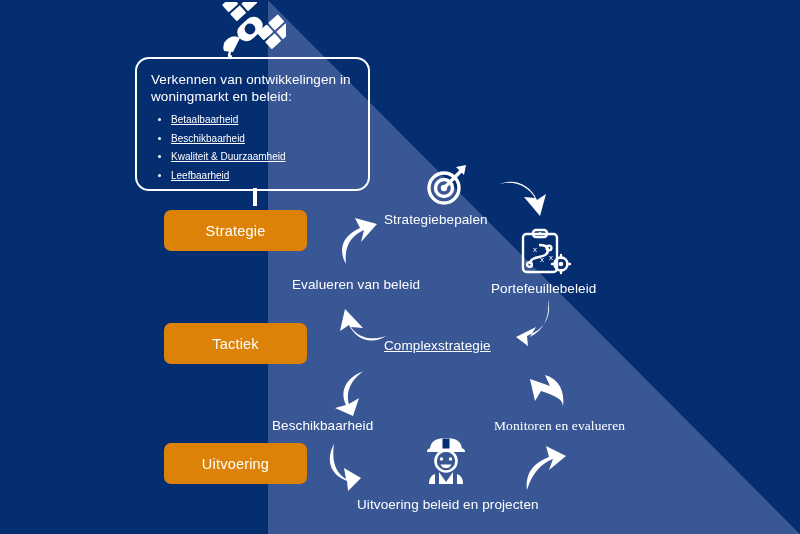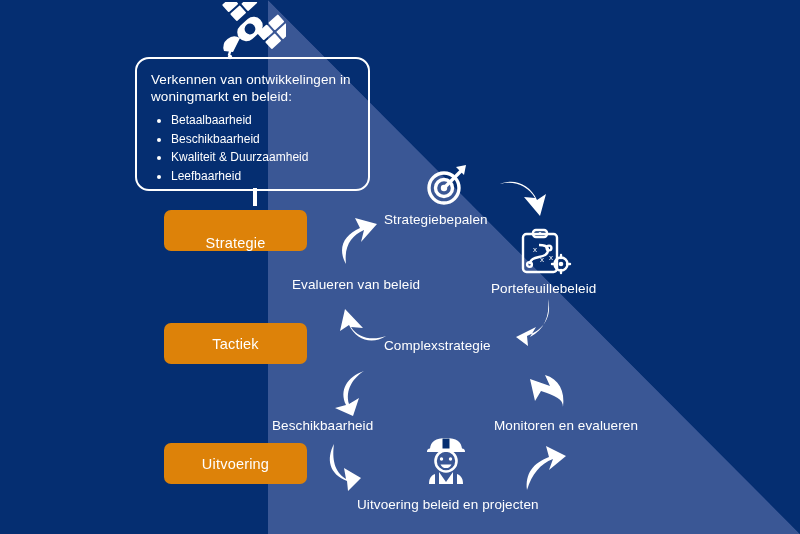--- a/index.html
+++ b/index.html
@@ -27,36 +27,36 @@
     padding:12px 14px 8px 14px;
     color:#ffffff;
   }
   .card-title{
     font-size:13.5px;line-height:17px;
     letter-spacing:.1px;
   }
   .card-list{
     margin:6px 0 11px 0;
     padding-left:20px;
-    font-size:12px;line-height:18.5px;
+    font-size:10px;line-height:18.5px;text-decoration:underline;
   }
   .card-list li{margin:0;padding:0;}
 
   
   .pill{
     position:absolute;
     width:143px;height:41px;
     background:#DD8209;
     border-radius:7px;
     color:#ffffff;
     font-size:14.5px;
     display:flex;align-items:center;justify-content:center;
     letter-spacing:.2px;
   }
-  #pill-strategie{left:164px;top:210px;align-items:flex-end;}
+  #pill-strategie{left:164px;top:210px;}
   #pill-tactiek{left:164px;top:323px;}
   #pill-uitvoering{left:164px;top:443px;}
 
   
   .clabel{
     position:absolute;
     color:#ffffff;
     font-size:13.5px;
     white-space:nowrap;
     letter-spacing:.1px;
@@ -239,19 +239,19 @@
   </div>
 
   <div class="arw" style="left:508px;top:296px;">
     <svg width="48" height="52" viewBox="0 0 48 52">
       <path d="M 40 3 C 42 20 36 34 22 41 L 28 31 L 8 41 L 20 50 L 19 40 C 37 33 44 20 40 3 Z" fill="#ffffff"></path>
     </svg>
   </div>
 
   <div class="clabel" style="left:384px;top:212px;">Strategiebepalen</div>
   <div class="clabel" style="left:491px;top:281px;">Portefeuillebeleid</div>
-  <div class="clabel" style="left:494px;top:418px;">Monitoren en evalueren</div>
+  <div class="clabel" style="left:494px;top:418px;font-family:Liberation Serif, serif;">Monitoren en evalueren</div>
   <div class="clabel" style="left:357px;top:497px;">Uitvoering beleid en projecten</div>
   <div class="clabel" style="left:272px;top:418px;">Beschikbaarheid</div>
-  <div class="clabel" style="left:384px;top:338px;">Complexstrategie</div>
+  <div class="clabel" style="left:384px;top:338px;text-decoration:underline;">Complexstrategie</div>
   <div class="clabel" style="left:292px;top:277px;">Evalueren van beleid</div>
 
 </div>
 
 </body></html>

